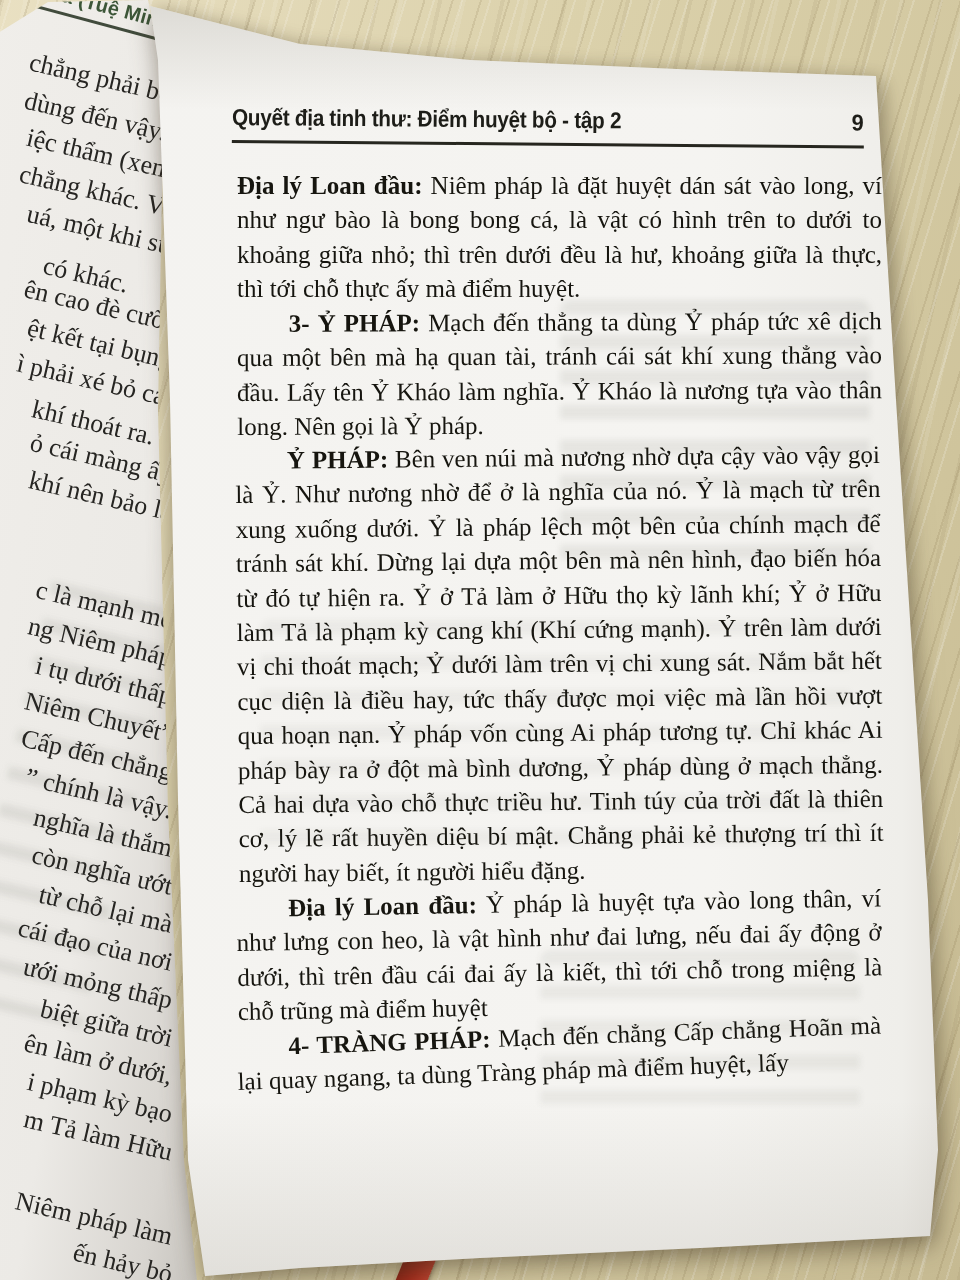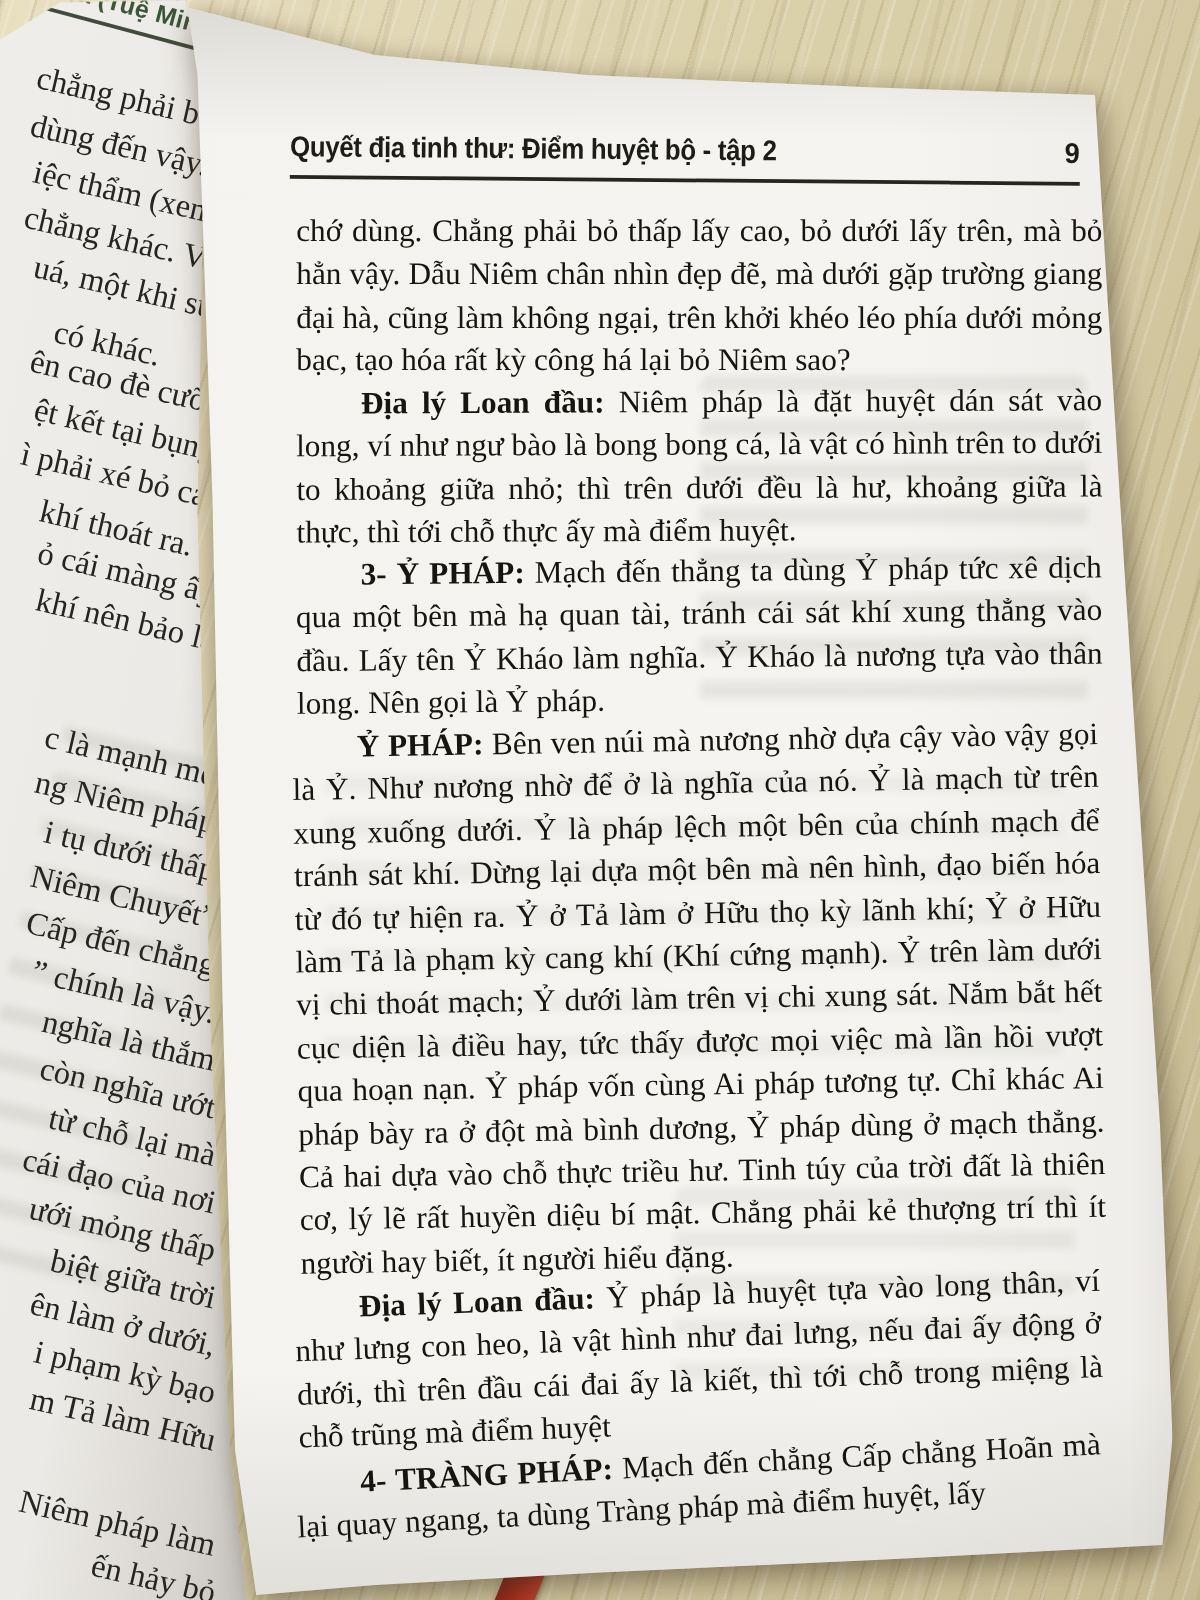--- a/index.html
+++ b/index.html
@@ -148,21 +148,20 @@
       <div class="ghost g1"></div>
       <div class="ghost g2"></div>
       <div class="ghost g3"></div>
 
       <div class="mp-header">
         <span class="mp-title">Quyết địa tinh thư: Điểm huyệt bộ - tập 2</span>
         <span class="mp-pagenum">9</span>
       </div>
 
       <div class="mp-body">
-        <p class="para"><b></b><span>chớ dùng. Chẳng phải bỏ thấp lấy cao, bỏ dưới lấy trên, mà bỏ hẳn vậy. Dẫu Niêm chân nhìn đẹp đẽ, mà dưới gặp trường giang đại hà, cũng làm không ngại, trên khởi khéo léo phía dưới mỏng bạc, tạo hóa rất kỳ công há lại bỏ Niêm sao?</span></p>
         <p class="para"><b>Địa lý Loan đầu:</b><span> Niêm pháp là đặt huyệt dán sát vào long, ví như ngư bào là bong bong cá, là vật có hình trên to dưới to khoảng giữa nhỏ; thì trên dưới đều là hư, khoảng giữa là thực, thì tới chỗ thực ấy mà điểm huyệt.</span></p>
         <p class="para"><b>3- Ỷ PHÁP:</b><span> Mạch đến thẳng ta dùng Ỷ pháp tức xê dịch qua một bên mà hạ quan tài, tránh cái sát khí xung thẳng vào đầu. Lấy tên Ỷ Kháo làm nghĩa. Ỷ Kháo là nương tựa vào thân long. Nên gọi là Ỷ pháp.</span></p>
         <p class="para"><b>Ỷ PHÁP:</b><span> Bên ven núi mà nương nhờ dựa cậy vào vậy gọi là Ỷ. Như nương nhờ để ở là nghĩa của nó. Ỷ là mạch từ trên xung xuống dưới. Ỷ là pháp lệch một bên của chính mạch để tránh sát khí. Dừng lại dựa một bên mà nên hình, đạo biến hóa từ đó tự hiện ra. Ỷ ở Tả làm ở Hữu thọ kỳ lãnh khí; Ỷ ở Hữu làm Tả là phạm kỳ cang khí (Khí cứng mạnh). Ỷ trên làm dưới vị chi thoát mạch; Ỷ dưới làm trên vị chi xung sát. Nắm bắt hết cục diện là điều hay, tức thấy được mọi việc mà lần hồi vượt qua hoạn nạn. Ỷ pháp vốn cùng Ai pháp tương tự. Chỉ khác Ai pháp bày ra ở đột mà bình dương, Ỷ pháp dùng ở mạch thẳng. Cả hai dựa vào chỗ thực triều hư. Tinh túy của trời đất là thiên cơ, lý lẽ rất huyền diệu bí mật. Chẳng phải kẻ thượng trí thì ít người hay biết, ít người hiểu đặng.</span></p>
         <p class="para"><b>Địa lý Loan đầu:</b><span> Ỷ pháp là huyệt tựa vào long thân, ví như lưng con heo, là vật hình như đai lưng, nếu đai ấy động ở dưới, thì trên đầu cái đai ấy là kiết, thì tới chỗ trong miệng là chỗ trũng mà điểm huyệt</span></p>
         <p class="para"><b>4- TRÀNG PHÁP:</b><span> Mạch đến chẳng Cấp chẳng Hoãn mà lại quay ngang, ta dùng Tràng pháp mà điểm huyệt, lấy</span></p>
       </div>
     </div>
   </div>
 </div>
 

